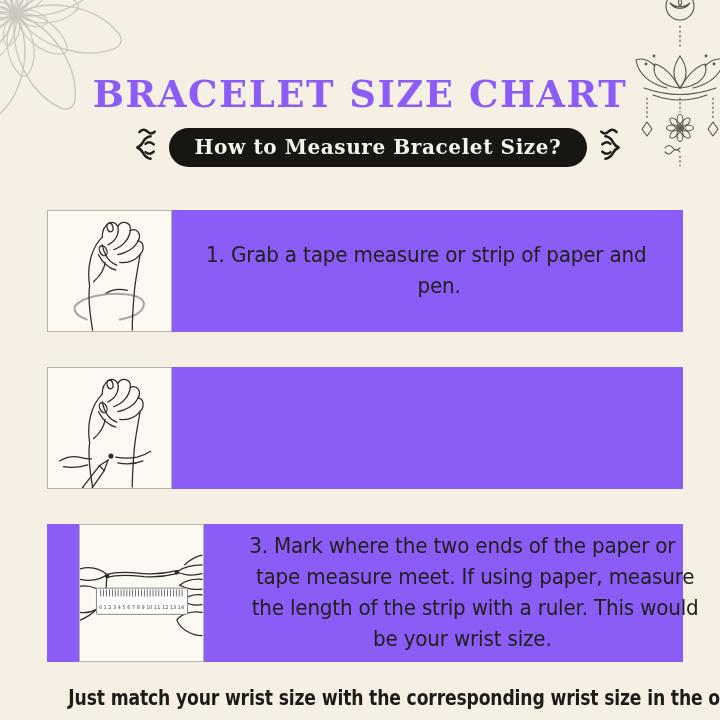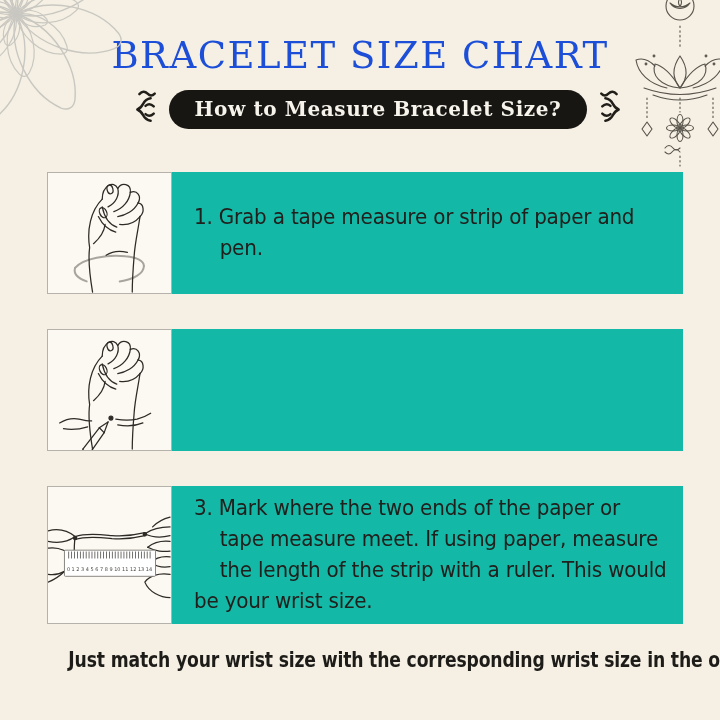--- a/index.html
+++ b/index.html
@@ -7,37 +7,37 @@
     position:relative;width:720px;height:720px;overflow:hidden;
     background:#f5f0e3;
     font-family:"DejaVu Sans","Liberation Sans",sans-serif;
     color:#201e1b;
   }
   
   .mandala{position:absolute;left:-30px;top:-34px;width:300px;height:300px;}
   .lotus{position:absolute;left:625px;top:0;width:110px;height:170px;}
   
   .title{
-    margin-top:34px;text-align:center;
+    margin-top:72px;text-align:center;
     font-family:"DejaVu Serif","Liberation Serif",serif;
-    font-size:37px;letter-spacing:1.5px;line-height:44px;color:#1d4ed8;
+    font-size:37px;letter-spacing:1.5px;line-height:44px;color:#8b5cf6;font-weight:bold;
   }
   
   .banner-row{margin-top:11px;display:flex;justify-content:center;align-items:center;gap:11px;padding-left:36px;}
   .pill{
     background:#181613;color:#f7f4ec;border-radius:20px;
     padding:7px 26px 8px 26px;
     font-family:"DejaVu Serif","Liberation Serif",serif;
     font-weight:bold;font-size:20px;letter-spacing:.6px;
   }
   .bracket{width:27px;height:41px;}
   
   .steps{margin:42px 0 0 47px;width:636px;display:flex;flex-direction:column;gap:35px;}
-  .step{display:flex;align-items:stretch;background:#14b8a6;}
-  .step.h1{height:122px;} .step.h2{height:122px;} .step.h3{height:138px;}
+  .step{display:flex;align-items:stretch;background:#8b5cf6;text-align:center;}
+  .step.h1{height:122px;} .step.h2{height:122px;} .step.h3{height:138px;padding-left:32px;}
   .illo{
     flex:0 0 125px;box-sizing:border-box;height:100%;
     background:#fbf9f2;border:1px solid #b4b2ab;
     display:flex;align-items:center;justify-content:center;overflow:hidden;
   }
   .illo svg{display:block;}
   .stepText{
     flex:1;display:flex;flex-direction:column;justify-content:center;
     padding-left:22px;
   }

